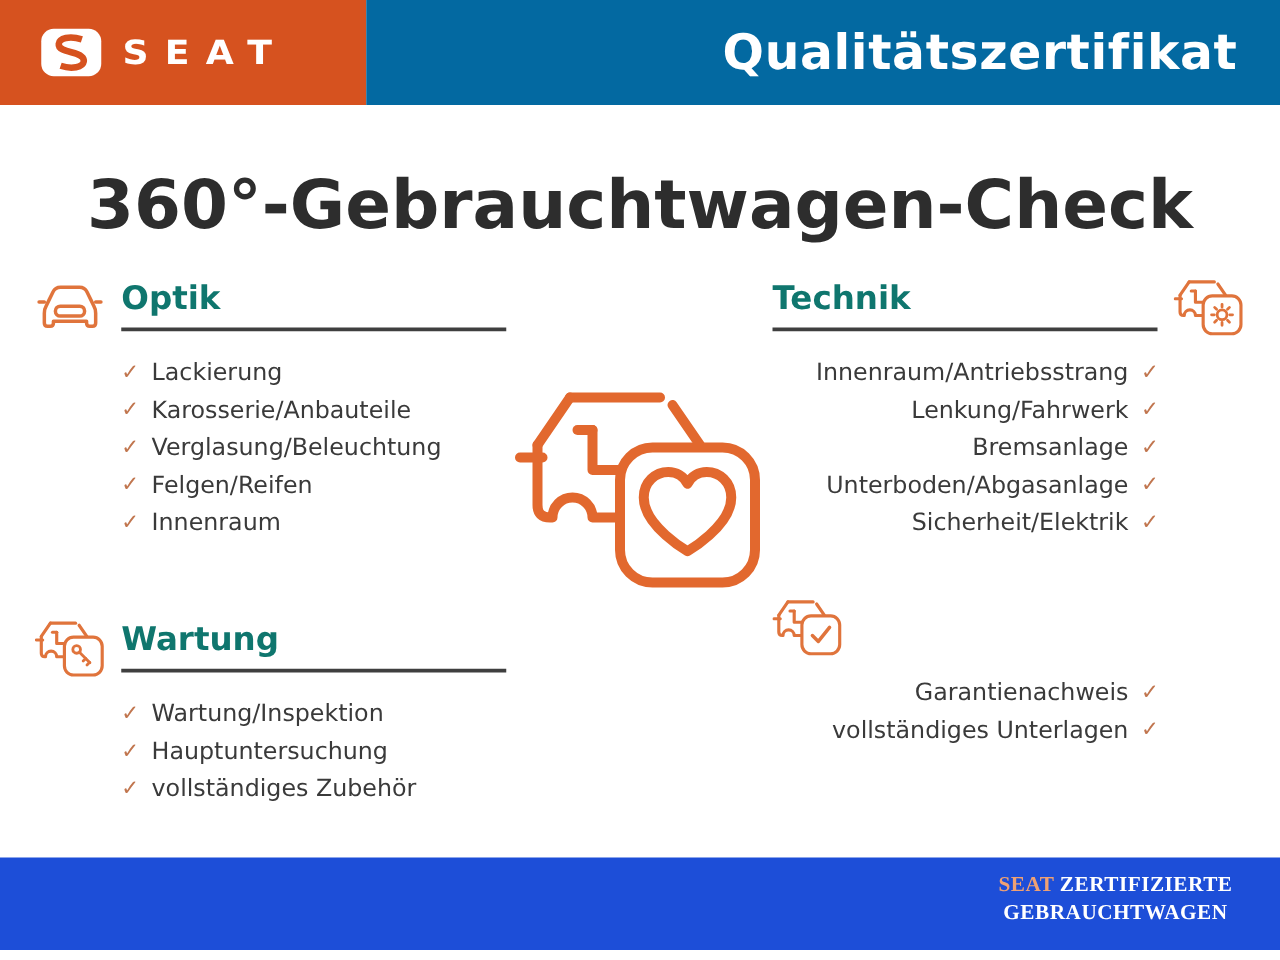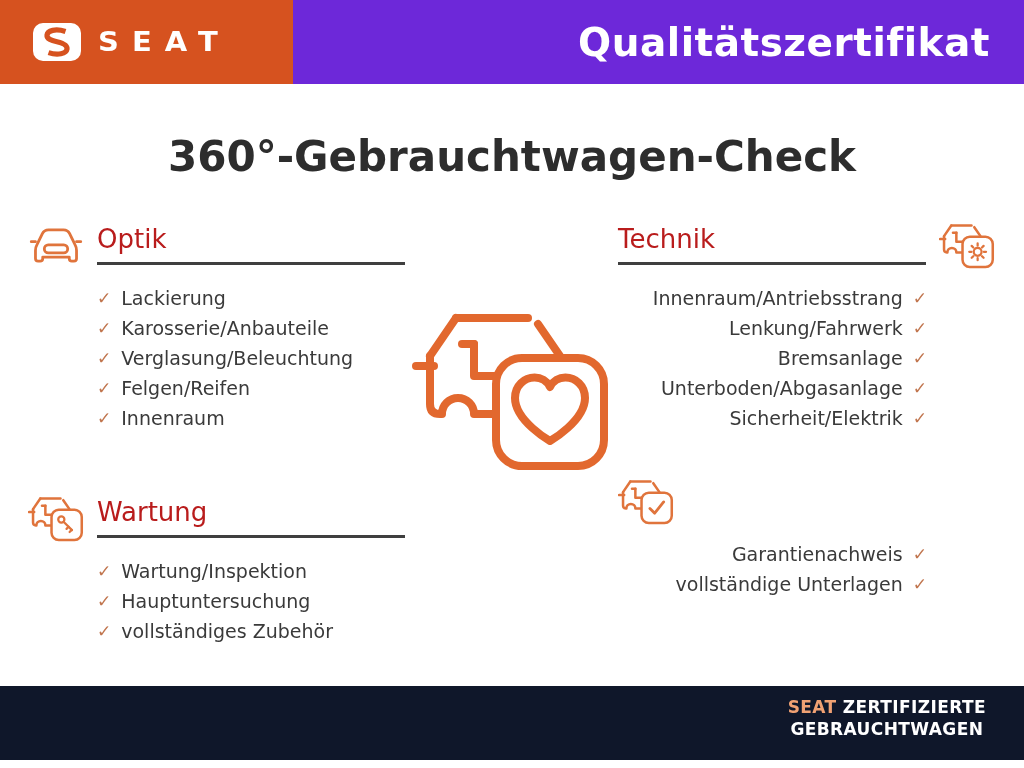--- a/index.html
+++ b/index.html
@@ -9,64 +9,64 @@
     font-family:"DejaVu Sans","Liberation Sans",sans-serif;
     -webkit-font-smoothing:antialiased;
   }
   
   .topbar{position:absolute;left:0;top:0;width:1024px;height:84px;display:flex;}
   .topbar-left{
     width:293px;background:#D6521F;display:flex;align-items:center;
     padding-left:32px;gap:16px;box-sizing:border-box;flex:none;
   }
   .topbar-right{
-    flex:1;background:#6d28d9;display:flex;align-items:center;justify-content:flex-end;
+    flex:1;background:#0369a1;display:flex;align-items:center;justify-content:flex-end;
     padding-right:34px;
   }
   .seat-badge{width:50px;height:40px;flex:none;}
   .wordmark{
     color:#fff;font-size:29px;font-weight:700;letter-spacing:13px;
     transform:scaleY(0.92);line-height:1;
   }
   .header-title{margin:0;color:#fff;font-size:39px;font-weight:800;letter-spacing:.5px;}
 
   
   .page-title{
     position:absolute;left:0;top:132px;width:1024px;text-align:center;
-    font-size:42px;color:#2d2d2d;margin:0;line-height:1.2;
+    font-size:54px;color:#2d2d2d;margin:0;line-height:1.2;
   }
   .pt-num{font-weight:900;}
   .pt-rest{font-weight:700;}
 
   
   .quad{position:absolute;width:377px;}
   .q-optik   {left:28px; top:218px;}
   .q-technik {left:618px;top:218px;}
   .q-wartung {left:28px; top:491px;}
   .q-garantie{left:618px;top:474px;}
 
   .sec-head{display:flex;align-items:center;gap:13px;}
   .sec-icon{width:56px;height:52px;flex:none;}
   .titlewrap{flex:1;min-width:0;}
-  .titlewrap h3{margin:0;font-size:26px;font-weight:400;color:#b91c1c;line-height:1.25;}
+  .titlewrap h3{margin:0;font-size:26px;font-weight:700;color:#0f766e;line-height:1.25;}
   .quad.right .titlewrap h3{text-align:left;}
   .rule{height:3px;background:#3f3f3f;margin-top:6px;}
 
   .checklist{list-style:none;margin:13px 0 0;padding:0 0 0 69px;}
   .quad.right .checklist{padding:13px 68px 0 0;margin:0;}
   .checklist li{display:flex;align-items:center;gap:10px;height:30px;
     font-size:19px;color:#3a3a3a;}
   .quad.right .checklist li{justify-content:flex-end;}
   .chk{color:#c1764f;font-size:17px;font-weight:900;line-height:1;}
 
   
   .center-emblem{position:absolute;left:412px;top:296px;width:200px;height:176px;}
 
   
-  .bottombar{position:absolute;left:0;top:686px;width:1024px;height:74px;background:#0f172a;}
+  .bottombar{position:absolute;left:0;top:686px;width:1024px;height:74px;background:#1d4ed8;font-family:Liberation Serif, serif;}
   .footer-text{
     position:absolute;right:38px;top:11px;text-align:center;color:#fff;
     font-weight:700;font-size:17px;line-height:1.28;letter-spacing:.4px;
   }
   .footer-seat{color:#F0A173;}
 
   .svgdefs{position:absolute;width:0;height:0;}
 </style>
 </head>
 <body>
@@ -218,21 +218,21 @@
         <path d="M57 58 L65.5 66.5 L81.5 46.5"></path>
       </g>
     </svg>
   </div>
   <ul class="checklist">
     <li>
         <span>Garantienachweis</span>
         <span class="chk">✓</span>
       </li>
     <li>
-        <span>vollständige Unterlagen</span>
+        <span>vollständiges Unterlagen</span>
         <span class="chk">✓</span>
       </li>
   </ul>
 </section>
 
 <svg class="center-emblem" viewBox="0 0 100 86" stroke="#E2682E" stroke-width="4">
   <use href="#car-side"></use>
   <g fill="none" stroke-linecap="round" stroke-linejoin="round" stroke-width="4">
     <path d="M69 71.5 C69 71.5 51.5 61.5 51.5 50 C51.5 43.8 56.2 39.8 61.3 39.8 C64.5 39.8 67.5 41.5 69 44.5 C70.5 41.5 73.5 39.8 76.7 39.8 C81.8 39.8 86.5 43.8 86.5 50 C86.5 61.5 69 71.5 69 71.5 Z"></path>
   </g>

